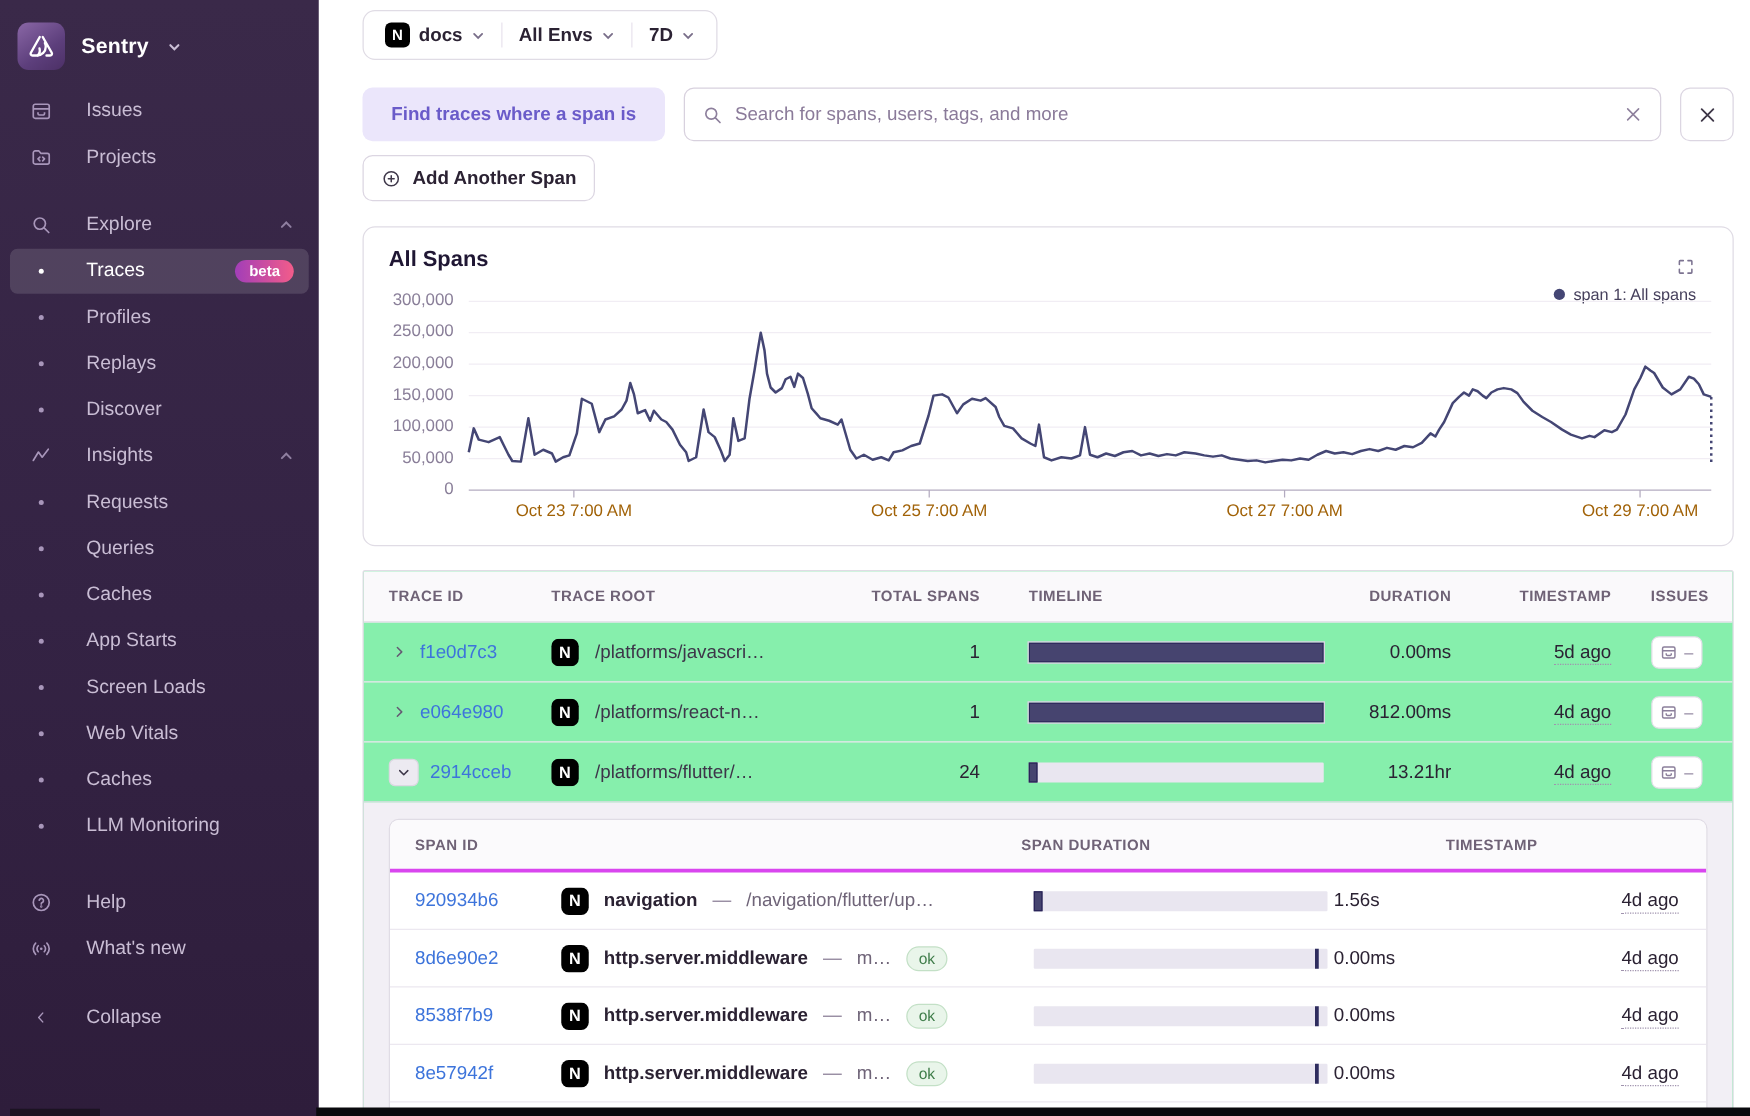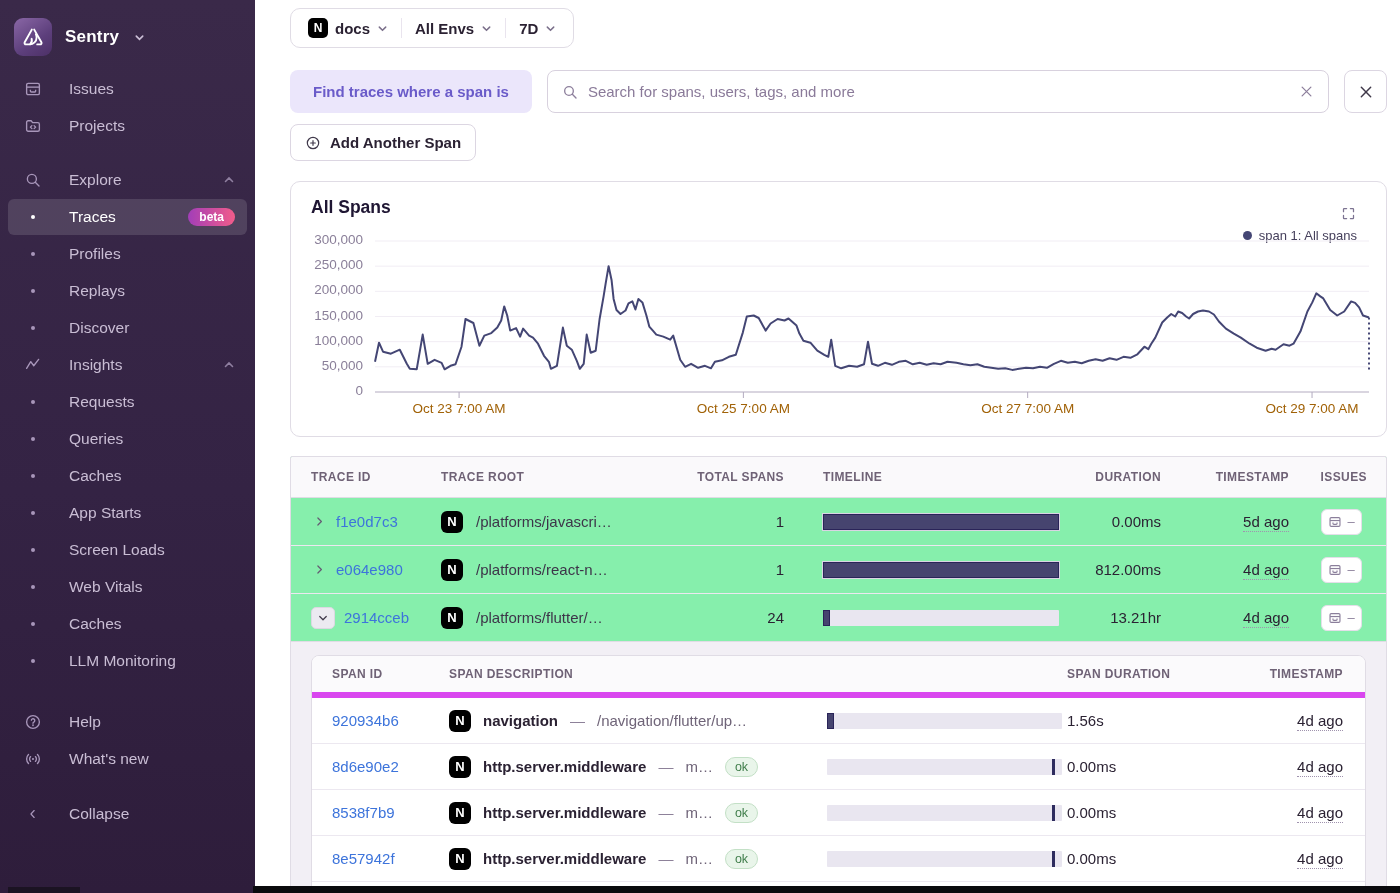--- a/index.html
+++ b/index.html
@@ -101,21 +101,21 @@
   .seg-left { position:absolute; left:0; top:0; bottom:0; width:7px; background:#46446f; border:1px solid #2a2459; }
   .seg-tick { position:absolute; left:calc(97% - 3px); top:0; bottom:0; width:3px; background:#2e2c5e; }
   .age { border-bottom:1px dotted #a093ae; padding-bottom:1px; cursor:pointer; }
   .issuesbtn { width:41px; height:26px; border:1px solid #e4dfe9; border-radius:6px; background:#fff;
     display:flex; align-items:center; justify-content:center; gap:5px; color:#8b7f9b; font-size:13px; cursor:pointer; }
 
   
   .expanded { flex:1; background:#f2eff5; padding:13px 20px 0 20px; overflow:hidden; }
   .spanbox { background:#fff; border:1px solid #e0dce5; border-radius:8px 8px 0 0; height:100%; overflow:hidden; }
   .sgrid { display:grid; grid-template-columns:115px 390px 250px 185px 1fr; align-items:center; }
-  .shead { height:42px; background:#fbfafc; border-bottom:6px solid #d946ef;
+  .shead { height:42px; background:#fbfafc; border-bottom:3px solid #d946ef;
     font-size:12px; font-weight:700; color:#6f6276; letter-spacing:.4px; }
   .srow { height:46px; border-bottom:1px solid #ece8f0; font-size:15px; color:#2b2233; }
   .s-id { padding-left:20px; }
   .s-desc { padding-left:22px; display:flex; align-items:center; gap:12px; overflow:hidden; white-space:nowrap; }
   .s-desc .opname { font-weight:700; color:#2b2233; }
   .s-desc .sep { color:#8d8199; }
   .s-desc .path { color:#6f6478; }
   .ok-badge { padding:2px 9px; border-radius:11px; background:#e9f5ea; border:1px solid #c3e0c6;
     color:#3f7d4a; font-size:12.5px; }
   .s-tl { padding:0 5px 0 10px; }
@@ -509,21 +509,20 @@
               </svg>
             <span>–</span>
           </button>
         </div>
       </div>
 
       <div class="expanded">
         <div class="spanbox">
           <div class="sgrid shead">
             <div class="s-id">SPAN ID</div>
-            <div class="s-desc">SPAN DESCRIPTION</div>
             <div></div>
             <div class="s-dur">SPAN DURATION</div>
             <div class="s-ts">TIMESTAMP</div>
           </div>
 
           <div class="sgrid srow">
             <div class="s-id"><span class="link">920934b6</span></div>
             <div class="s-desc">
               <span class="njs-sm">N</span>
               <span class="opname">navigation</span>

